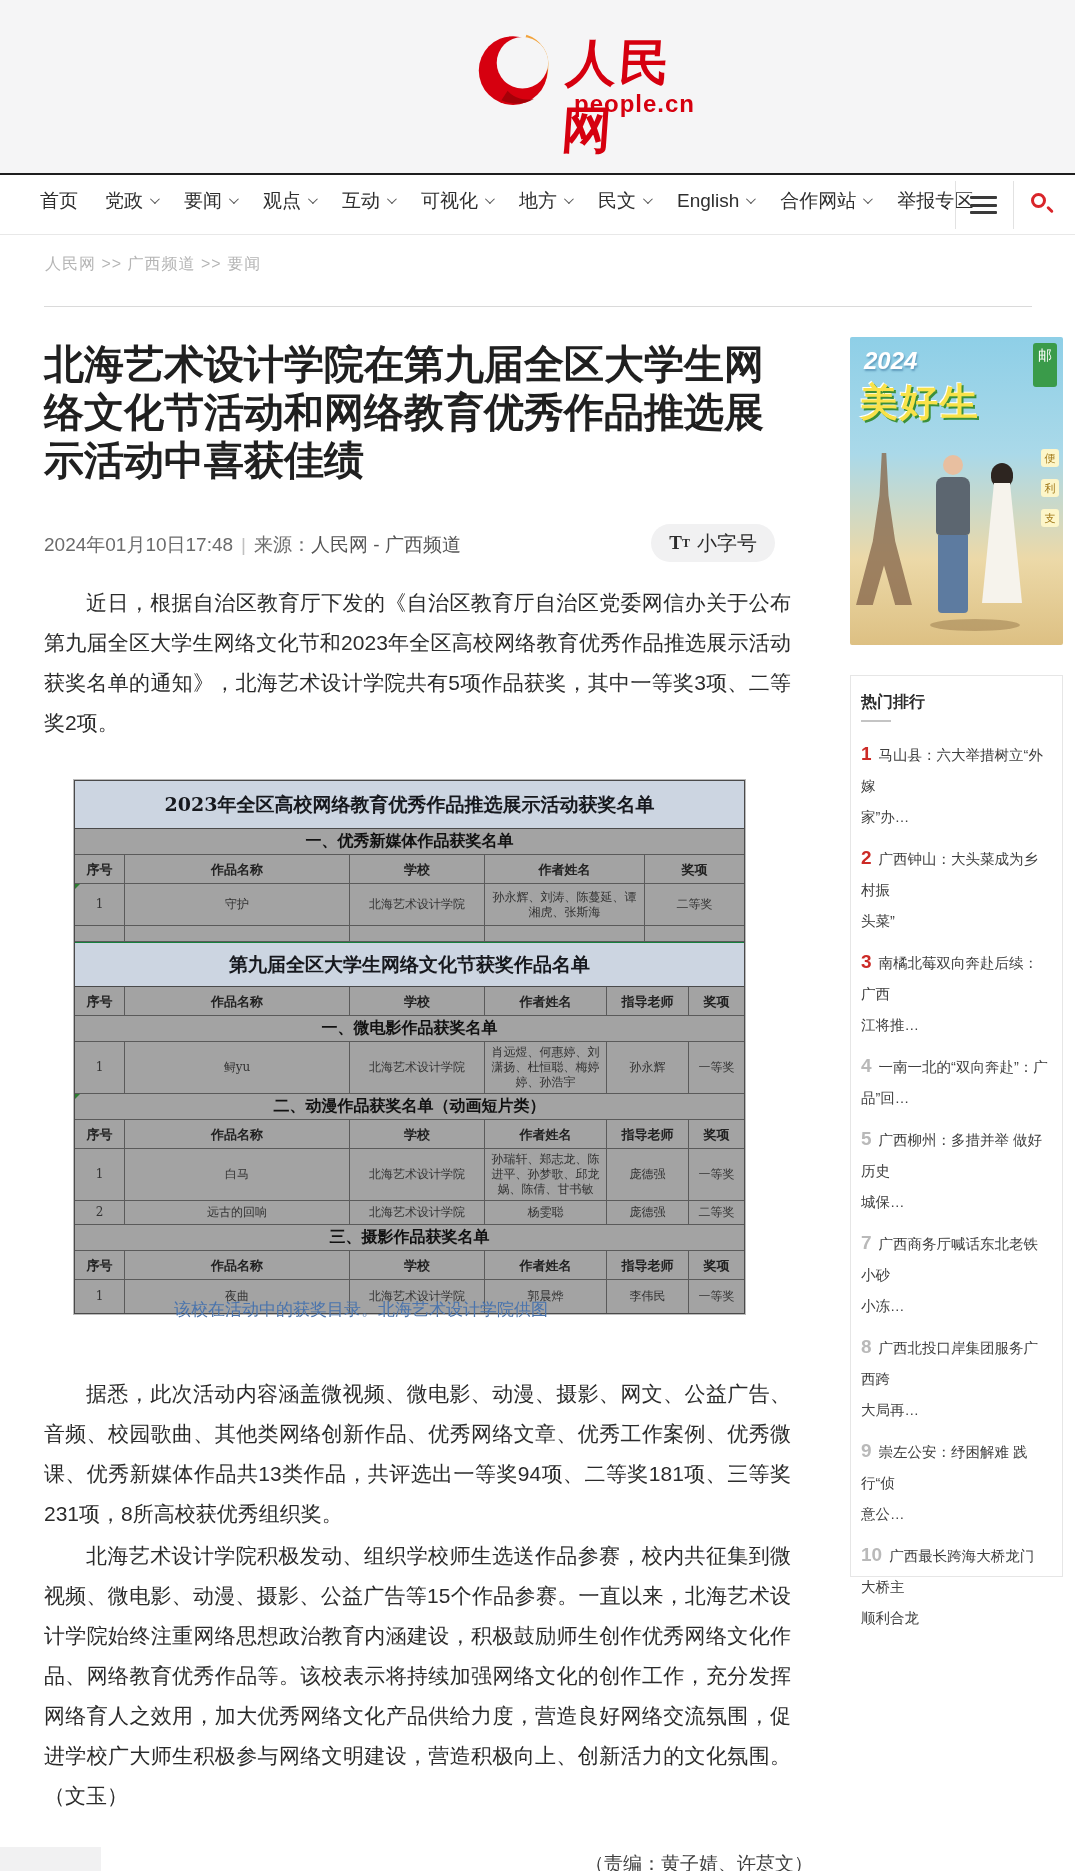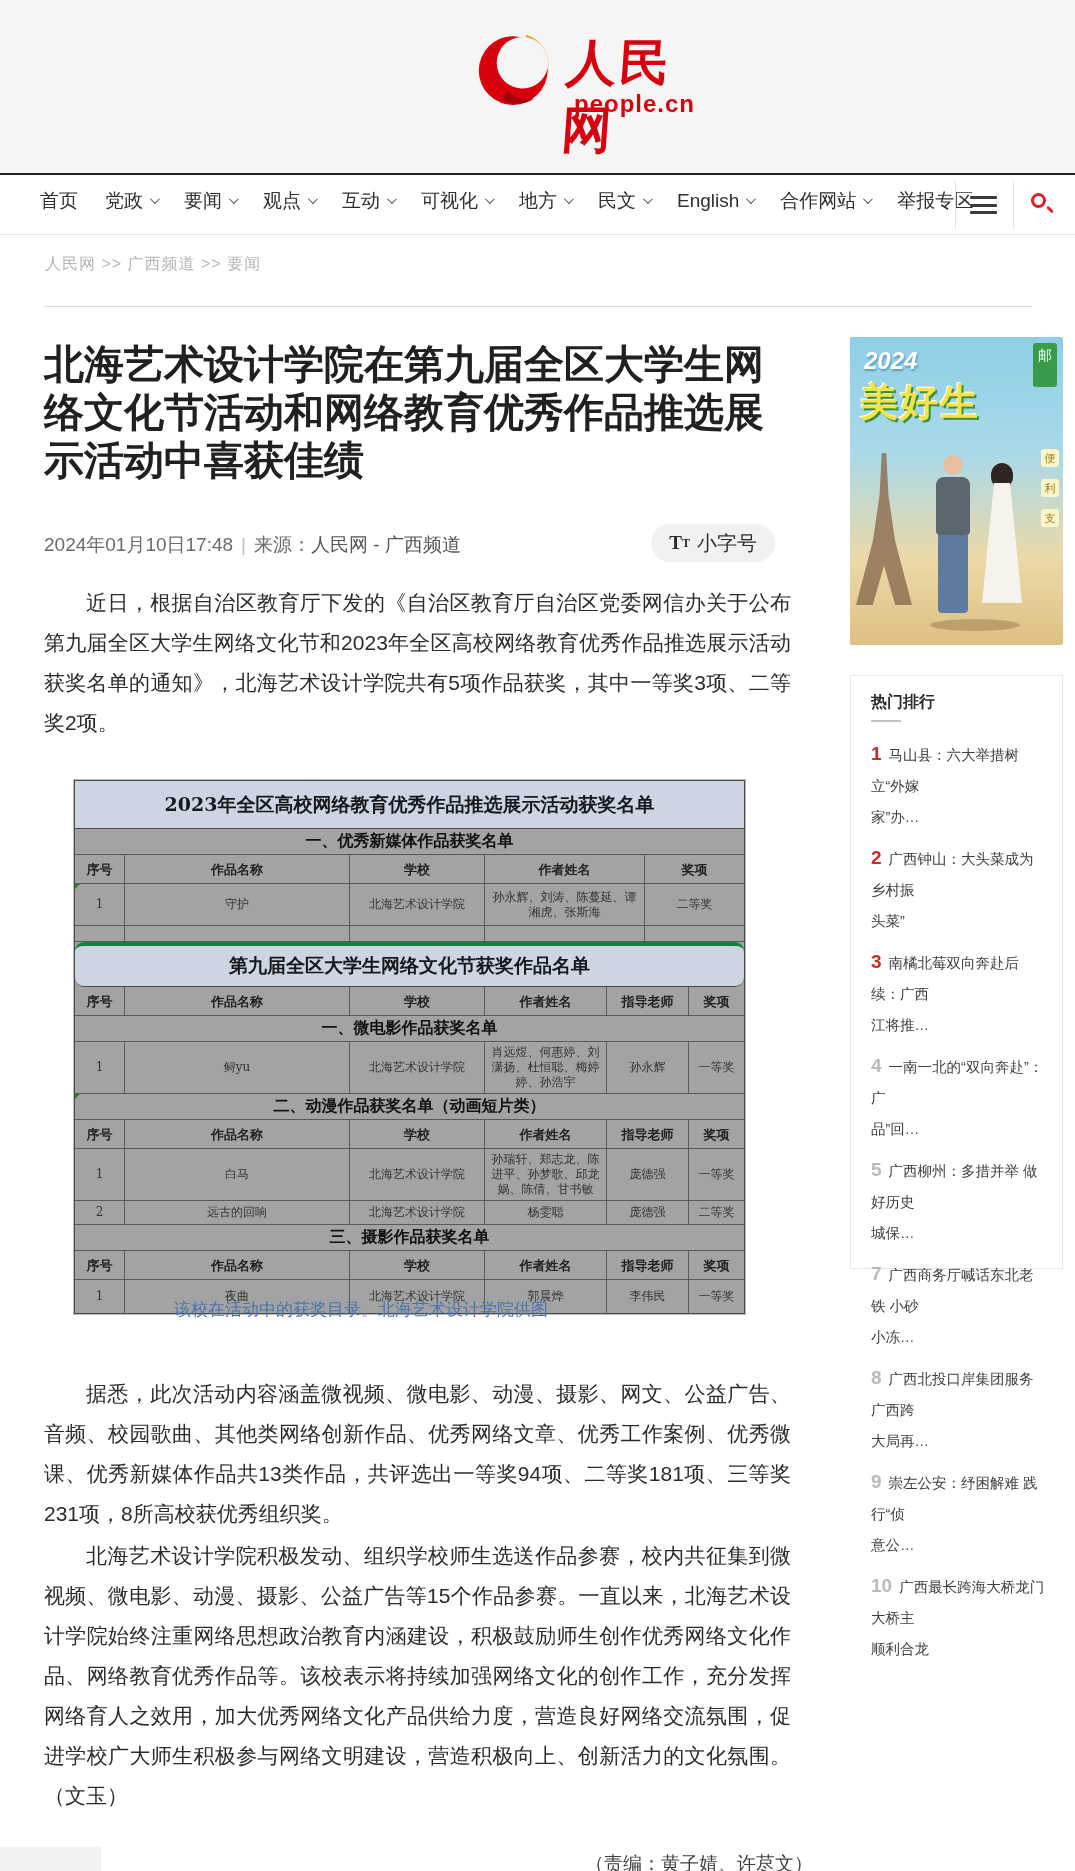--- a/index.html
+++ b/index.html
@@ -43,21 +43,21 @@
   .font-label { font-size:20px; color:#2c2c2c; }
 
   .para { position:absolute; left:44px; width:747px; font-size:21px; line-height:40px; color:#2b2b2b; text-align:justify; text-indent:2em; }
   #p1 { top:583px; }
   #p2 { top:1374px; }
   #p3 { top:1536px; }
 
   
   .award-doc { position:absolute; left:74px; top:780px; width:671px; border:1px solid #4a4a4a; background:#a3a3a3; font-family:"DejaVu Serif","Liberation Serif",serif; box-shadow:0 0 0 1px #bbb; }
   .doc-bar { min-height:48px; background:#ccd5e1; display:flex; align-items:center; justify-content:center; font-size:19px; font-weight:bold; color:#16181d; border-bottom:1px solid #4a4a4a; text-align:center; }
-  .doc-bar.b2 { min-height:45px; border-top:4px solid #15803d;border-radius:9px; }
+  .doc-bar.b2 { min-height:45px; border-top:1px solid #15803d; }
   .doc-sec { min-height:26px; display:flex; align-items:center; justify-content:center; font-size:16px; font-weight:bold; color:#111; border-bottom:1px solid #5a5a5a; position:relative; }
   .trow { display:flex; border-bottom:1px solid #5a5a5a; position:relative; }
   .trow:last-child { border-bottom:none; }
   .tcell { border-right:1px solid #5a5a5a; display:flex; align-items:center; justify-content:center; text-align:center; font-size:12px; color:#333; padding:3px 4px; line-height:15px; }
   .tcell:last-child { border-right:none; }
   .hdr .tcell { font-weight:bold; font-size:13px; color:#222; min-height:28px; }
   .t1 .c0{width:50px;} .t1 .c1{width:225px;} .t1 .c2{width:135px;} .t1 .c3{width:160px;} .t1 .c4{width:99px;}
   .t2 .c0{width:50px;} .t2 .c1{width:225px;} .t2 .c2{width:135px;} .t2 .c3{width:122px;} .t2 .c4{width:82px;} .t2 .c5{width:55px;}
   .rowh42 { min-height:42px; } .rowh46 { min-height:46px; } .rowh33 { min-height:33px; } .rowh24 { min-height:24px; }
   .empty-row { min-height:16px; }
@@ -79,21 +79,21 @@
   .ad-person { position:absolute; }
   .head { width:20px; height:20px; border-radius:50%; background:#e8bfa0; margin:0 auto; }
   .man-body { width:34px; height:58px; background:#5c6670; border-radius:8px 8px 4px 4px; margin-top:2px; }
   .man-legs { width:30px; height:78px; background:#5d7ba0; margin:0 auto; border-radius:0 0 4px 4px; }
   .woman-hair { width:22px; height:24px; border-radius:50% 50% 40% 40%; background:#2d2520; margin:0 auto; }
   .woman-dress { width:40px; height:120px; background:#f6f3ec; clip-path:polygon(30% 0,70% 0,100% 100%,0 100%); margin-top:-4px; }
   .ad-shadow { position:absolute; width:90px; height:12px; background:rgba(120,90,50,.35); border-radius:50%; }
   .ad-chip { position:absolute; right:4px; width:18px; height:18px; background:#fdf6c9; border-radius:3px; font-size:11px; color:#a07818; display:flex; align-items:center; justify-content:center; }
 
   
-  .rank-panel { position:absolute; left:850px; top:675px; width:213px; height:594px; background:#fff; border:1px solid #e6e6e6; padding:16px 14px 0 20px; }
+  .rank-panel { position:absolute; left:850px; top:675px; width:213px; height:902px; background:#fff; border:1px solid #e6e6e6; padding:16px 14px 0 10px; }
   .rank-title { font-size:16px; font-weight:bold; color:#2b2b2b; }
   .rank-underline { width:30px; height:2px; background:#c4c4c4; margin:7px 0 18px 0; }
   .rank-list { list-style:none; }
   .rank-item { margin-bottom:11px; cursor:pointer; }
   .rk-num { font-size:19px; font-weight:bold; margin-right:7px; font-family:"Liberation Sans",sans-serif; }
   .rk-red { color:#cc2a26; } .rk-gray { color:#b9b9b9; }
   .rk-text { font-size:14.5px; color:#3f3f3f; line-height:31px; white-space:pre-line; }
 </style>
 </head>
 <body>

